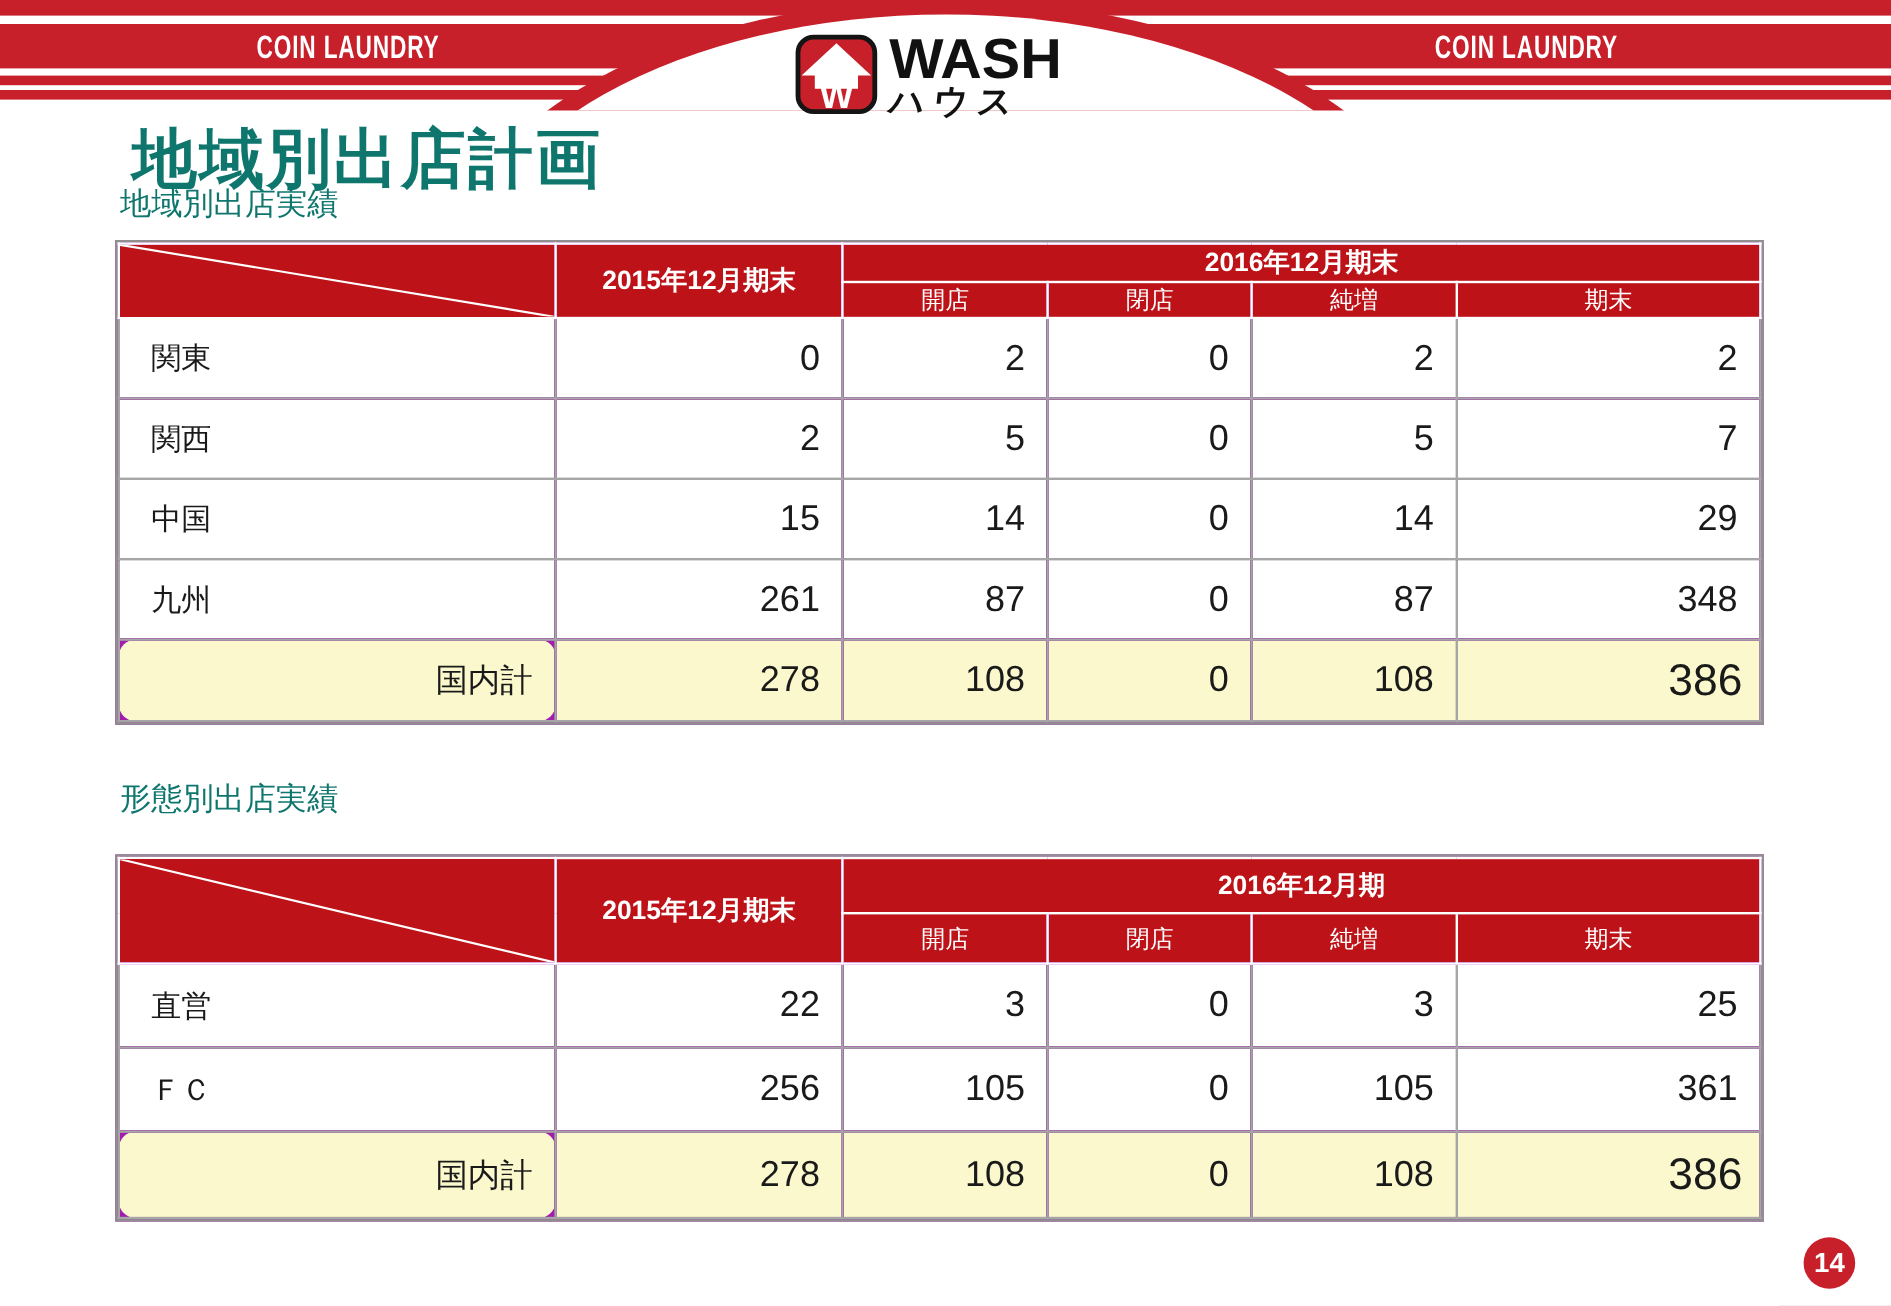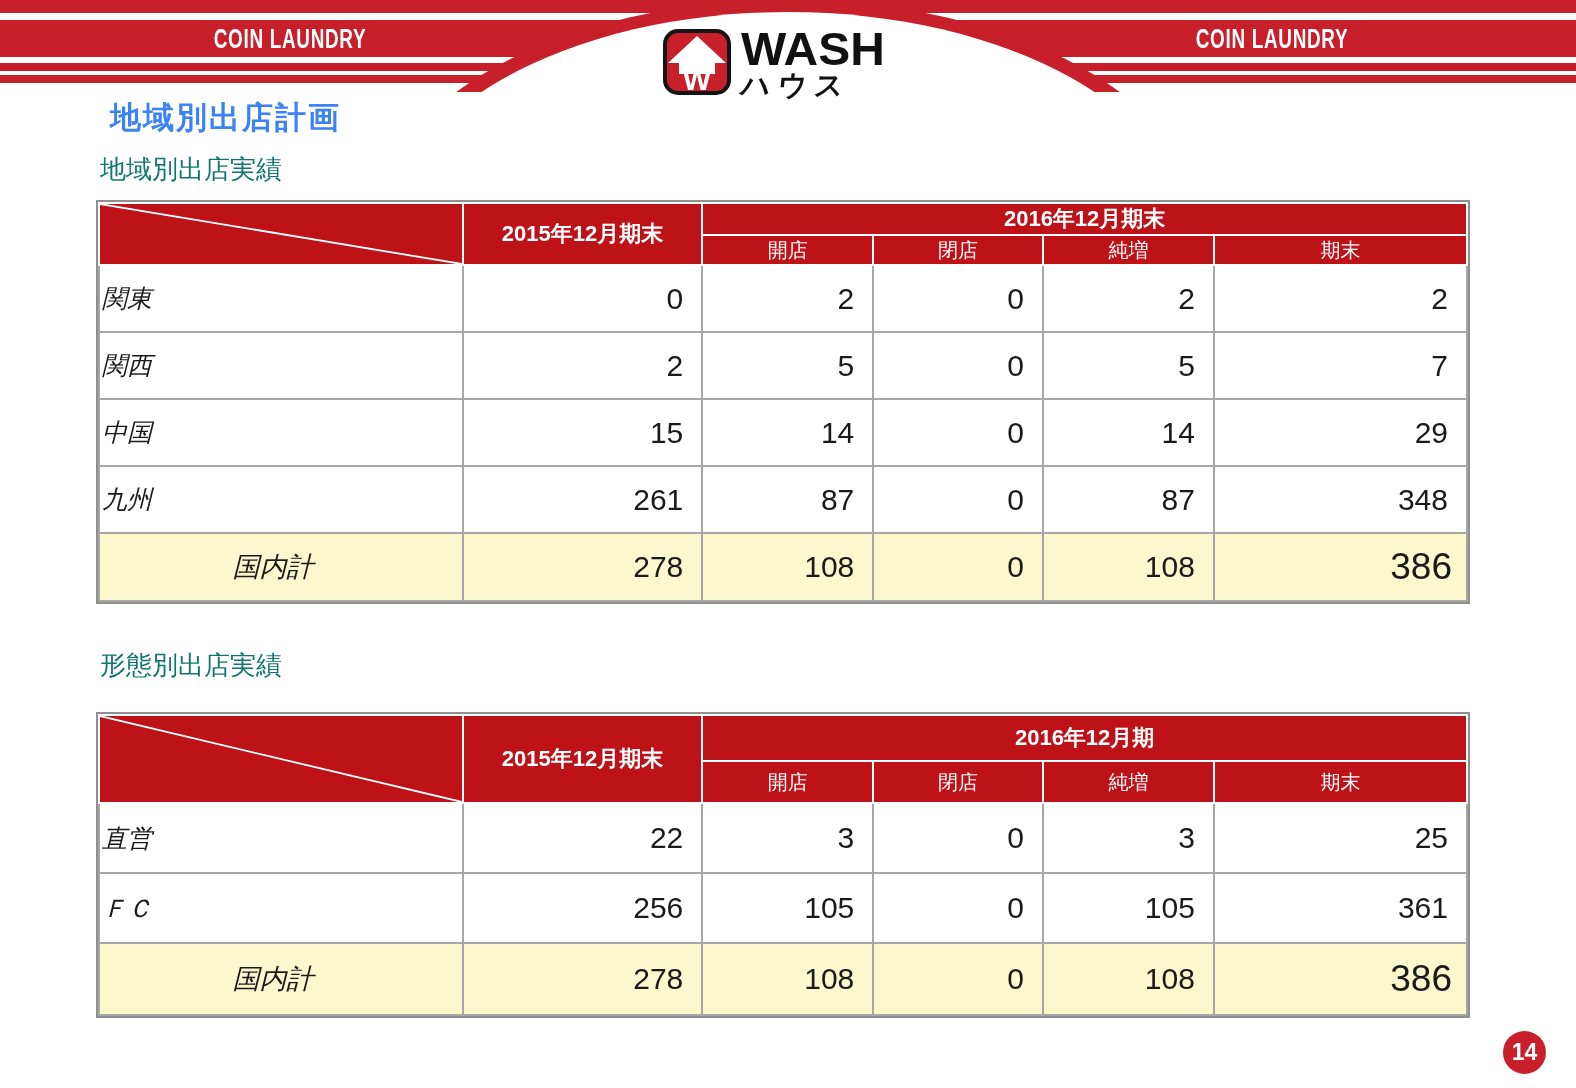--- a/index.html
+++ b/index.html
@@ -25,21 +25,21 @@
   }
   .cl-label .squish{display:inline-block;transform:scaleX(.70);transform-origin:center;letter-spacing:1px;}
   .cl-left{left:140px;}
   .cl-right{left:1122px;}
   .logo{position:absolute;left:662px;top:28px;display:flex;align-items:flex-start;gap:9px;}
   .logo-icon{display:block;}
   .logo-text{display:flex;flex-direction:column;align-items:flex-start;}
   .logo-wash{font-size:47px;line-height:42px;font-weight:700;color:#111;letter-spacing:0;transform:scaleX(1.02);transform-origin:left;}
   .logo-house{font-size:29px;line-height:30px;font-weight:700;color:#111;letter-spacing:7px;transform:skewX(-6deg);}
   
-  .page-title{position:absolute;left:110px;top:97px;font-size:31px;letter-spacing:2px;color:#3b82f6;}
+  .page-title{position:absolute;left:110px;top:97px;font-size:54px;letter-spacing:2px;color:#0f766e;}
   .section{position:absolute;left:96px;width:1374px;}
   .section-1{top:153px;}
   .section-2{top:649px;}
   .section-label{font-size:26px;line-height:32px;padding-left:4px;color:#0f766e;}
   .sec1-gap{height:15px;}
   .sec2-gap{height:31px;}
   
   .table-frame{border:2px solid var(--frame-gray);background:#a21caf;}
   table.tbl{width:100%;border-collapse:collapse;table-layout:fixed;}
   .tbl th,.tbl td{overflow:hidden;white-space:nowrap;}
@@ -49,23 +49,23 @@
   }
   .hcell.corner{position:relative;padding:0;}
   .hcell.y2015{font-weight:700;font-size:22px;}
   .hcell.group{font-weight:700;font-size:22px;margin-left:30px;}
   .hcell.sub{font-size:20px;font-weight:400;}
   .diag{position:absolute;left:0;top:0;width:100%;height:100%;display:block;}
   .tbl td{
     border:2px solid var(--border-gray);font-size:30px;
     text-align:right;vertical-align:middle;padding-right:18px;background:#fff;
   }
-  .tbl td.rowlabel{text-align:left;padding-left:2px;font-size:25px;font-style:italic;}
+  .tbl td.rowlabel{text-align:left;padding-left:26px;font-size:25px;}
   .tbl tr.total td{background:var(--total-yellow);}
-  .tbl tr.total td.rowlabel{text-align:center;padding-right:18px;font-size:27px;}
+  .tbl tr.total td.rowlabel{text-align:right;padding-right:18px;font-size:27px;border-radius:14px;}
   .tbl tr.total td.grand{font-size:37px;padding-right:14px;margin-top:32px;}
   
   .t1 tr.h1{height:32px;} .t1 tr.h2{height:30px;}
   .t1 tr.body{height:67px;} .t1 tr.total{height:68px;}
   .t2 tr.h1{height:46px;} .t2 tr.h2{height:42px;}
   .t2 tr.body{height:70px;} .t2 tr.total{height:72px;}
   
   .page-num{
     position:absolute;left:1503px;top:1031px;width:43px;height:43px;border-radius:50%;
     background:var(--banner-red);color:#fff;font-size:23px;font-weight:700;

